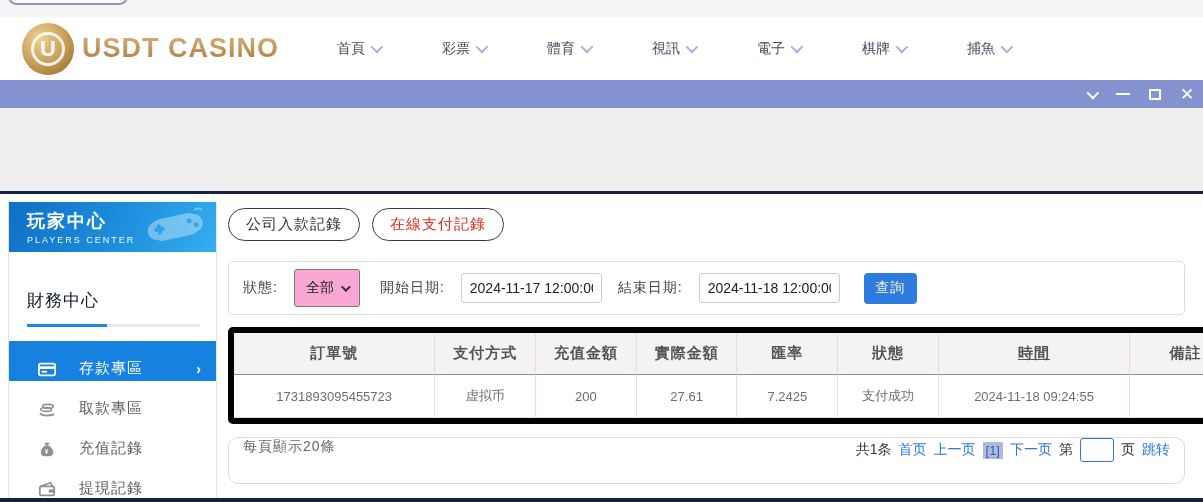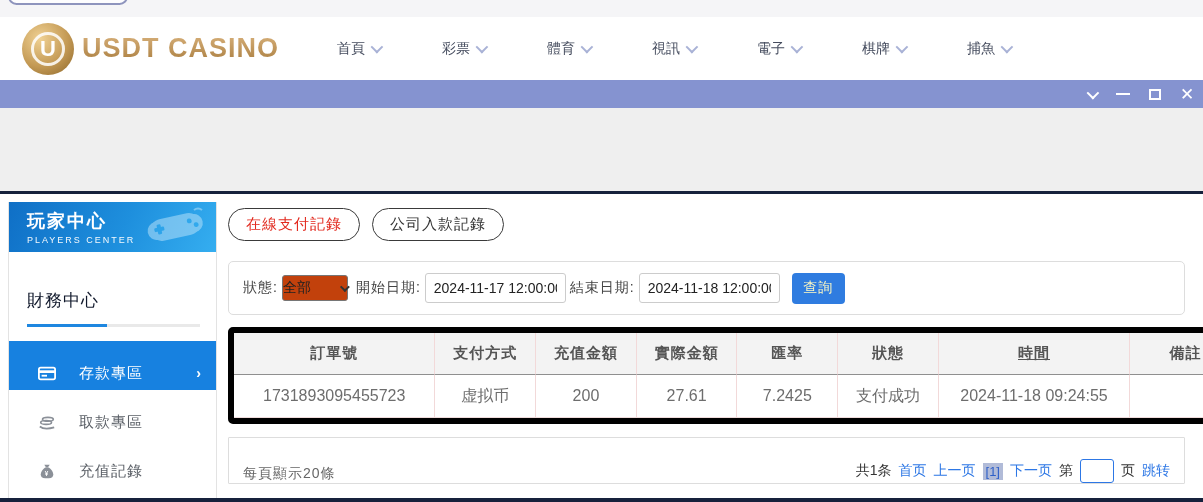--- a/index.html
+++ b/index.html
@@ -58,64 +58,64 @@
     color:#fff; padding:7px 0 0 18px; position:relative; overflow:hidden; }
   .sidebar-title { font-size:18px; font-weight:bold; letter-spacing:2px; }
   .sidebar-sub { font-size:9px; letter-spacing:2px; margin-top:2px; opacity:.95; }
   .gamepad { position:absolute; right:10px; top:4px; opacity:.5; }
   .fin-section { padding:14px 0 0 18px; }
   .fin-title { font-size:17px; color:#0f172a; letter-spacing:1px;margin-top:23px; }
   .fin-underline { margin-top:12px; height:3px; width:173px; background:#e9e9e9; position:relative; }
   .fin-underline::before { content:""; position:absolute; left:0; top:0; height:3px; width:80px; background:#1e87e0; }
 
   .menu { margin-top:14px; }
-  .menu-item { height:49px; display:flex; align-items:center; padding:15px 14px 0 28px;
+  .menu-item { height:40px; display:flex; align-items:center; padding:15px 14px 0 28px;
     color:#5a5f66; font-size:15px; cursor:pointer; letter-spacing:1px; }
   .menu-item .mi-icon { width:20px; height:20px; margin-right:22px; color:#8b9098;
     display:flex; align-items:center; justify-content:center; }
   .menu-item.active { background:#1781e0; color:#fff; }
   .menu-item.active .mi-icon { color:#fff; }
   .mi-arrow { margin-left:auto; color:#fff; font-size:14px; font-weight:bold; }
 
   
   .content { position:absolute; left:228px; top:0; width:957px; }
 
   .tabs { display:flex; gap:12px; margin-top:6px; }
   .tab-pill { height:33px; border:1px solid #3a3a3a; border-radius:17px;
     padding:0 17px; display:flex; align-items:center; font-size:15px;
     background:#fff; color:#333; cursor:pointer; letter-spacing:1px; }
   .tab-pill.active { color:#e22a1f; }
 
   .filter-panel { margin-top:20px; height:54px; border:1px solid #ddd; border-radius:5px;
-    background:#fff; display:flex; align-items:center; padding:0 14px; gap:4px; }
+    background:#fff; display:flex; align-items:center; padding:0 14px; gap:16px; }
   .f-label { font-size:14px; color:#444; letter-spacing:1px; }
-  .f-select { height:26px; width:66px; border:1px solid #767676; border-radius:3px;
-    background:#c2410c; display:flex; align-items:center; justify-content:space-between;
-    padding:0 0; font-size:14px; color:#222; cursor:pointer; margin-right:4px; }
+  .f-select { height:38px; width:66px; border:1px solid #767676; border-radius:3px;
+    background:#f9a8d4; display:flex; align-items:center; justify-content:space-between;
+    padding:0 11px; font-size:14px; color:#222; cursor:pointer; margin-right:4px; }
   .f-select .sel-chev { width:7px; height:7px; border-right:2px solid #333; border-bottom:2px solid #333;
     transform:rotate(45deg) translateY(-2px); }
   .f-input { height:30px; width:141px; border:1px solid #ccc; border-radius:3px;
     font-size:14px; color:#222; padding:0 8px; font-family:"Liberation Sans","DejaVu Sans",sans-serif; }
   .search-btn { height:31px; width:53px; margin-left:8px; background:#2f7ce0; color:#fef9c3;
     border:none; border-radius:4px; font-size:14px; cursor:pointer; letter-spacing:1px; }
 
   .data-table { margin-top:12px; width:1019px; border:6px solid #000000; border-radius:5px;
     border-collapse:separate; border-spacing:0; overflow:hidden; background:#fff; }
   .data-table th { height:42px; background:#f3f3f3; font-size:15px; color:#555;
     font-weight:bold; border-right:1px solid #f2d9d9; border-bottom:1px solid #8f8f8f; letter-spacing:1px; }
   .data-table th:last-child { border-right:none; }
-  .data-table td { height:43px; font-size:16px; color:#6d6d6d; text-align:center;
+  .data-table td { height:43px; font-size:13px; color:#6d6d6d; text-align:center;
     border-right:1px solid #f2d9d9; border-bottom:1px solid #f0dcdc; background:#fff; }
   .data-table td:last-child { border-right:none; }
   .col-order { width:20%; } .col-pay { width:10%; } .col-amt { width:10%;text-align:center; }
   .col-real { width:10%; } .col-rate { width:10%; } .col-status { width:10%; }
   .col-time { width:19%;text-decoration:underline; } .col-note { width:11%; }
 
-  .pager { margin-top:13px; height:47px; border:1px solid #ddd; border-radius:1px;
-    background:#fff; display:flex; align-items:flex-end; padding:0 14px; }
+  .pager { margin-top:13px; height:47px; border:1px solid #ddd; border-radius:10px;
+    background:#fff; display:flex; align-items:flex-start; padding:0 14px; }
   .pager-left { font-size:14px; color:#666; letter-spacing:1px; }
   .pager-right { margin-left:auto; display:flex; align-items:center; gap:7px; font-size:14px; }
   .pg-text { color:#333; }
   .pg-link { color:#2d77e5; cursor:pointer; }
   .pg-current { background:#b1bbd8; color:#2d5fc8; padding:1px 3px; font-size:13px; cursor:default; }
   .pg-input { width:34px; height:24px; border:1px solid #2d77e5; border-radius:3px; }
 </style>
 </head>
 <body>
 
@@ -258,25 +258,25 @@
             </svg>
         </span>
         <span>資金記錄</span>
       </div>
     </div>
   </aside>
 
   <main class="content">
 
     <div class="tabs">
+      <div class="tab-pill">
+        <span>公司入款記錄</span>
+      </div>
       <div class="tab-pill active">
         <span>在線支付記錄</span>
-      </div>
-      <div class="tab-pill">
-        <span>公司入款記錄</span>
       </div>
     </div>
 
     <div class="filter-panel">
       <span class="f-label">狀態:</span>
       <div class="f-select">
         <span>全部</span>
         <span class="sel-chev"></span>
       </div>
       <span class="f-label">開始日期:</span>

